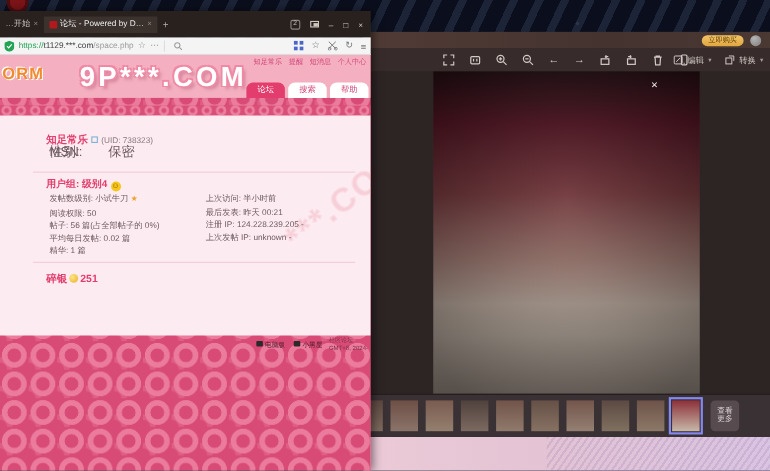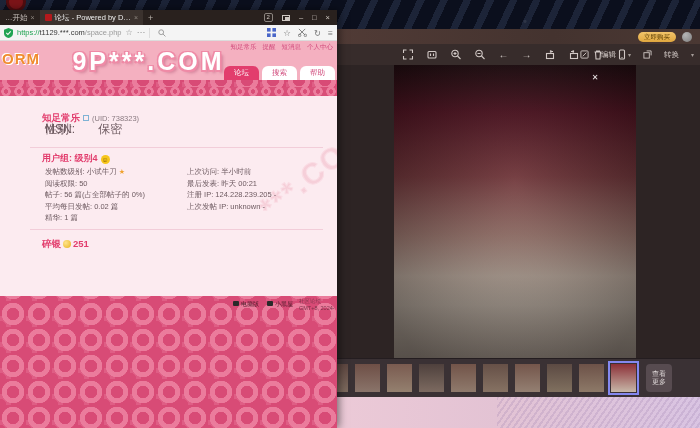--- a/index.html
+++ b/index.html
@@ -11,21 +11,21 @@
       radial-gradient(circle at 75% 5%, rgba(255,255,255,.08) 1px, transparent 2px),
       radial-gradient(circle at 60% 60%, rgba(255,255,255,.1) 1px, transparent 2px),
       repeating-linear-gradient(115deg, rgba(90,110,150,.22) 0 7px, rgba(10,14,28,0) 7px 21px);
   }
   .red-dot { position:absolute; left:6px; top:-8px; width:20px; height:20px; border-radius:50%;
     background:#7c1418; border:3px solid #4f0d10; }
 
   
   .win-browser { position:absolute; left:0; top:10px; width:337px; height:418px; z-index:3;
     box-shadow:2px 0 8px rgba(0,0,0,.5); display:flex; flex-direction:column; }
-  .tabbar { height:15px; background:#29211e; display:flex; align-items:center; font-size:7.5px; color:#c9c2bd; }
+  .tabbar { height:24px; background:#29211e; display:flex; align-items:center; font-size:7.5px; color:#c9c2bd; }
   .tab { display:flex; align-items:center; gap:3px; height:15px; padding:0 5px; max-width:70px; overflow:hidden; white-space:nowrap; }
   .tab.active { background:#3b322e; color:#eee; max-width:140px; }
   .favicon { width:7px; height:7px; background:#b3191c; border-radius:1px; flex:none; }
   .tab .x { color:#8d867f; font-size:7px; }
   .newtab { color:#b7b0aa; font-size:9px; padding:0 5px; }
   .winctrl { margin-left:auto; display:flex; align-items:center; gap:9px; padding-right:7px; color:#cfc8c2; font-size:7.5px; }
   .badge2 { border:1px solid #8b847e; border-radius:2px; padding:0 2px; font-size:6px; line-height:7px; }
   .pip { width:8px; height:6px; border:1px solid #cfc8c2; position:relative; }
   .pip::after{ content:""; position:absolute; right:0; bottom:0; width:4px; height:3px; background:#cfc8c2; }
 
@@ -82,21 +82,21 @@
   
   .win-viewer { position:absolute; left:330px; top:29px; width:370px; height:368px; z-index:2; background:#2d2424; }
   .vtop { height:15px; background:linear-gradient(90deg,#513b36,#44332f 60%,#4a3833); display:flex; justify-content:flex-end; align-items:center; gap:6px; padding-right:8px; }
   .buybtn { background:linear-gradient(180deg,#f2c46a,#e0a73f); color:#5a3c00; font-size:6.5px; line-height:10px; padding:0 6px; border-radius:5px; }
   .avatar { width:10px; height:10px; border-radius:50%; background:radial-gradient(circle at 35% 30%, #b5b5b5, #7e7e7e); }
   .vtools { position:relative; height:21px; background:#372c2b; }
   .vicons { position:absolute; left:50%; top:0; height:21px; transform:translateX(-50%); display:flex; align-items:center; gap:13px; color:#d2c9c6; }
   .vicons svg, .vicons span { display:block; }
   .vicons span { font-size:10px; line-height:11px; }
   .vmenus { position:absolute; right:6px; top:0; height:21px; display:flex; align-items:center; gap:12px; font-size:7.5px; color:#d2c9c6; }
-  .vmenu { display:flex; align-items:center; gap:12px; }
+  .vmenu { display:flex; align-items:center; gap:4px; }
   .chev { font-size:6px; color:#a39a97; }
   .vcanvas { position:absolute; left:0; right:0; top:36px; bottom:39px; display:flex; justify-content:center; background:#2d2424; }
   .vimg { position:relative; width:242px; height:100%;
     background:linear-gradient(180deg,#200c10 0%,#4e1220 16%,#6e3438 38%,#96726a 58%,#b3a296 72%,#a99d92 82%,#857a71 100%); }
   .vimg::after { content:""; position:absolute; inset:0;
     background:radial-gradient(ellipse at 50% 40%, rgba(255,255,255,.06), rgba(0,0,0,.35) 90%); }
   .vclose { position:absolute; top:8px; right:36px; width:10px; height:10px; color:#f0eceb; font-size:8px; line-height:10px; text-align:center; z-index:2; }
   .vthumbs { position:absolute; left:0; right:0; bottom:0; height:39px; background:#3a3134; border-top:1px solid #241d20;
     display:flex; align-items:center; gap:7px; padding:0 7px; }
   .thumb { flex:none; width:25px; height:28px; background:#6b5a52; }

